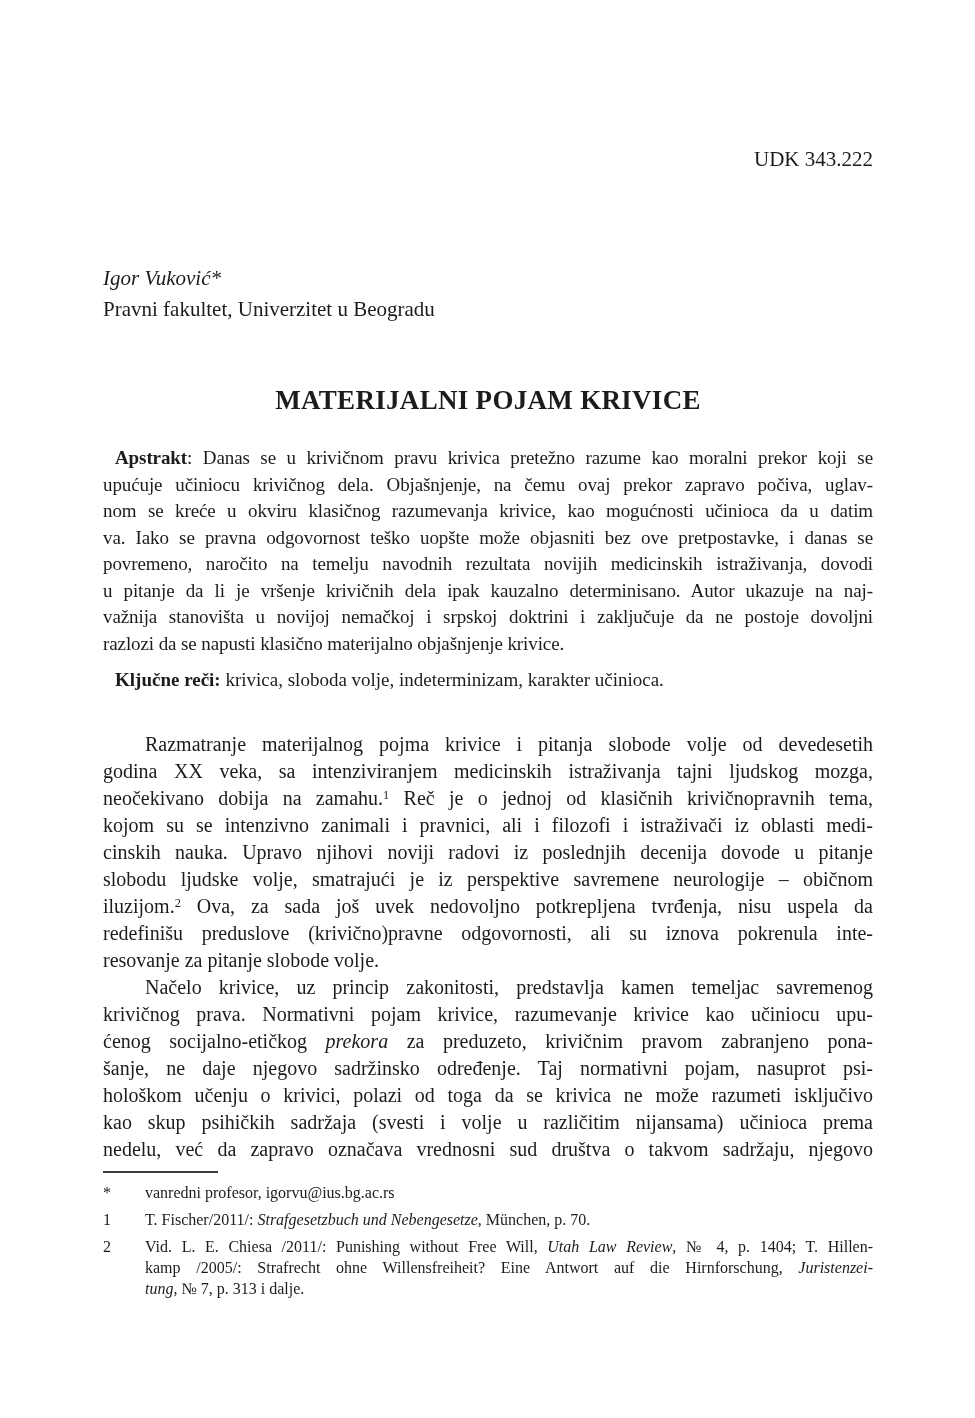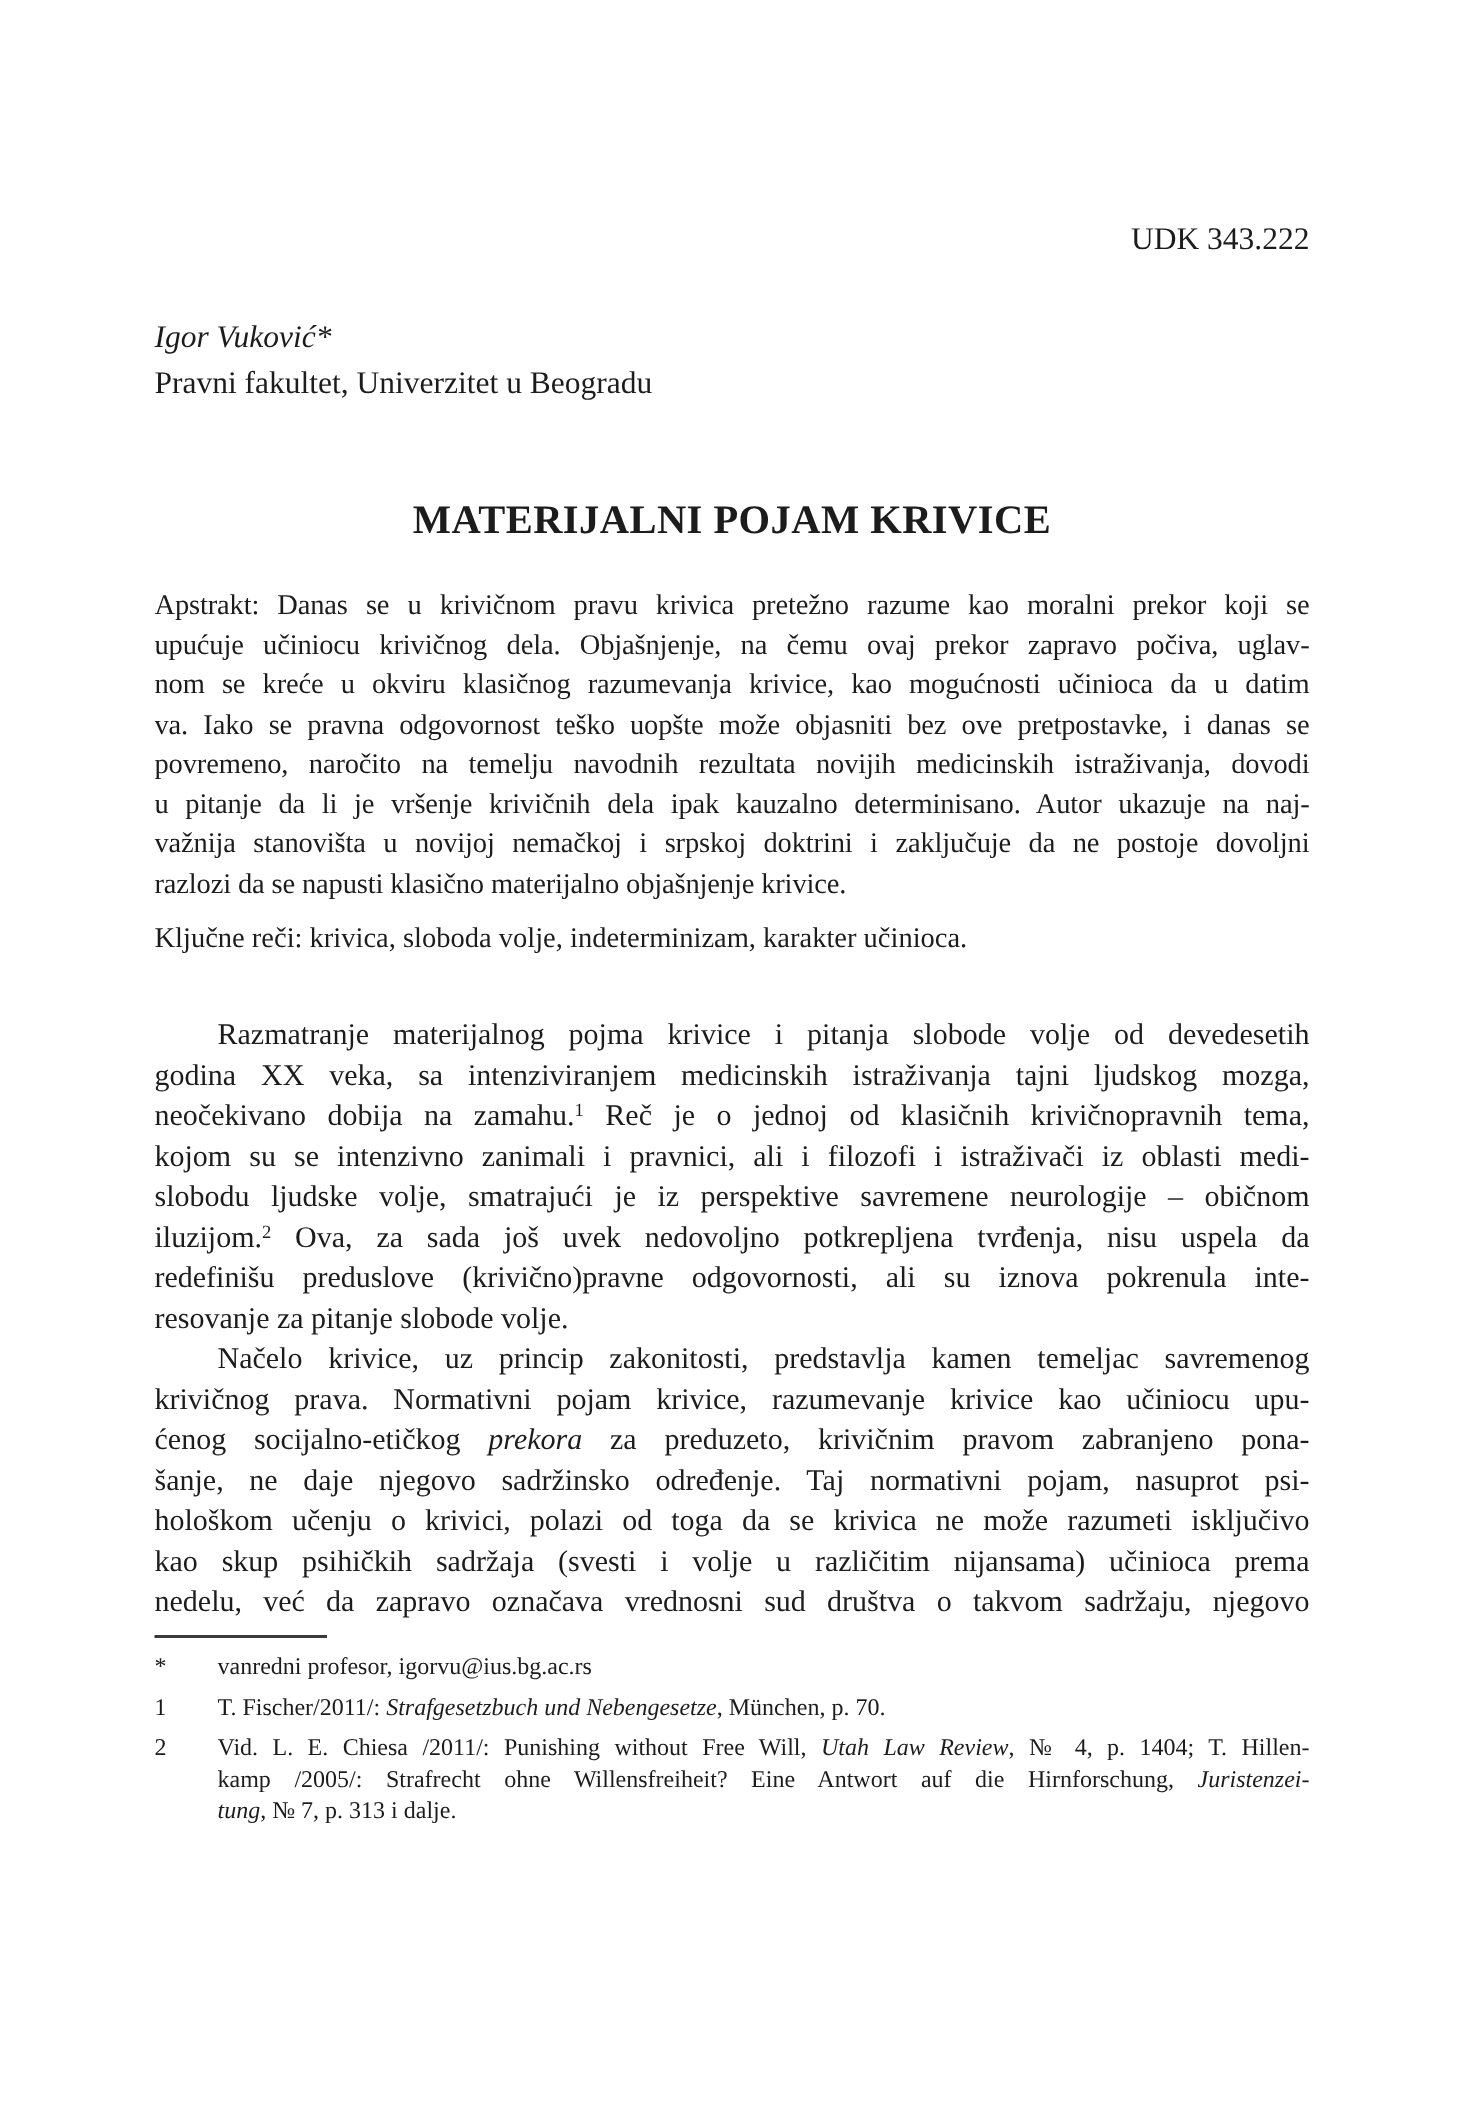--- a/index.html
+++ b/index.html
@@ -26,38 +26,38 @@
     overflow: hidden;
     text-align: justify;
     text-align-last: justify;
     text-justify: inter-word;
   }
   .line.last {
     text-align: center;
     text-align-last: left;
   }
   .line.indent { padding-left: 42px; }
-  .b { font-weight: normal; }
+  .b { font-weight: bold; margin-left: 12px; }
   .i { font-style: italic; }
   sup {
     font-size: 0.62em;
     line-height: 0;
     vertical-align: baseline;
     position: relative;
     top: -0.45em;
   }
 
   .udk {
     padding-top: 146px;
     text-align: right;
     font-size: 21px;
     line-height: 27px;
   }
   .author {
-    margin-top: 36px;
+    margin-top: 90px;
     font-size: 21px;
     line-height: 31px;
   }
   .author-name { font-style: italic; }
   .title {
     margin-top: 56px;
     text-align: center;
     font-weight: bold;
     font-size: 27px;
     line-height: 38px;
@@ -133,20 +133,21 @@
   <div class="keywords">
     <div class="line last"><span class="b">Ključne reči:</span><span> krivica, sloboda volje, indeterminizam, karakter učinioca.</span></div>
   </div>
 
   <div class="body-text">
     <div>
       <div class="line indent"><span>Razmatranje materijalnog pojma krivice i pitanja slobode volje od devedesetih</span></div>
       <div class="line"><span>godina XX veka, sa intenziviranjem medicinskih istraživanja tajni ljudskog mozga,</span></div>
       <div class="line"><span>neočekivano dobija na zamahu.</span><sup>1</sup><span> Reč je o jednoj od klasičnih krivičnopravnih tema,</span></div>
       <div class="line"><span>kojom su se intenzivno zanimali i pravnici, ali i filozofi i istraživači iz oblasti medi-</span></div>
+      <div class="line"><span>cinskih nauka. Upravo njihovi noviji radovi iz poslednjih decenija dovode u pitanje</span></div>
       <div class="line"><span>slobodu ljudske volje, smatrajući je iz perspektive savremene neurologije – običnom</span></div>
       <div class="line"><span>iluzijom.</span><sup>2</sup><span> Ova, za sada još uvek nedovoljno potkrepljena tvrđenja, nisu uspela da</span></div>
       <div class="line"><span>redefinišu preduslove (krivično)pravne odgovornosti, ali su iznova pokrenula inte-</span></div>
       <div class="line last"><span>resovanje za pitanje slobode volje.</span></div>
     </div>
     <div>
       <div class="line indent"><span>Načelo krivice, uz princip zakonitosti, predstavlja kamen temeljac savremenog</span></div>
       <div class="line"><span>krivičnog prava. Normativni pojam krivice, razumevanje krivice kao učiniocu upu-</span></div>
       <div class="line"><span>ćenog socijalno-etičkog </span><span class="i">prekora</span><span> za preduzeto, krivičnim pravom zabranjeno pona-</span></div>
       <div class="line"><span>šanje, ne daje njegovo sadržinsko određenje. Taj normativni pojam, nasuprot psi-</span></div>

